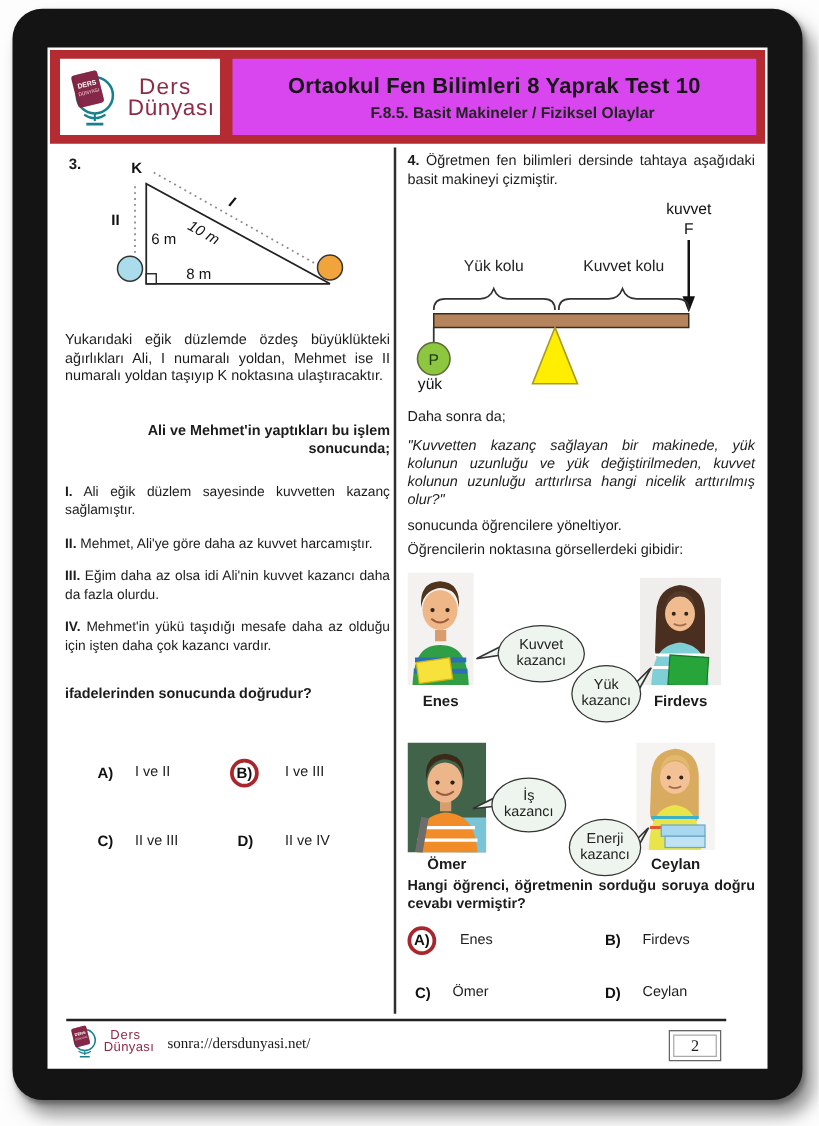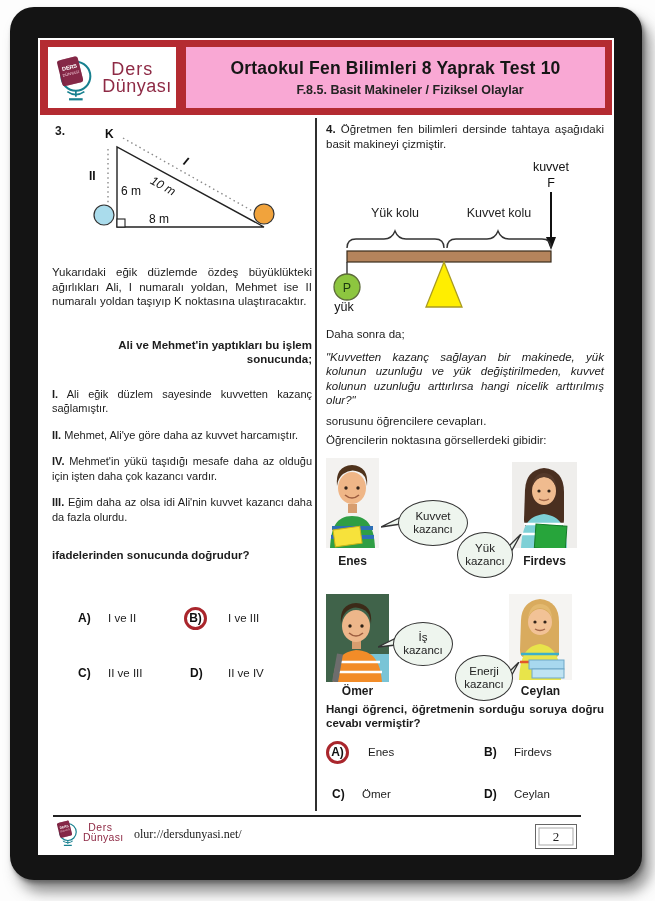--- a/index.html
+++ b/index.html
@@ -23,21 +23,21 @@
   .header-band {
     position:absolute; left:2px; top:2px; width:572px; height:75px;
     background:#b42b31;
   }
   .logo-box {
     position:absolute; left:8px; top:7px; width:128px; height:61px;
     background:#fff; display:flex; align-items:center; justify-content:center;
   }
   .title-box {
     position:absolute; left:146px; top:7px; width:419px; height:61px;
-    background:#f9a8d4; display:flex; flex-direction:column;
+    background:#d946ef; display:flex; flex-direction:column;
     align-items:center; justify-content:center; gap:4px;
   }
   .title { font-size:17.5px; font-weight:bold; color:#161616; letter-spacing:.2px; }
   .subtitle { font-size:12.5px; font-weight:bold; color:#242424;margin-left:29px; }
   
   .brand { display:flex; align-items:center; gap:4px; }
   .brand-text { color:#8e2a45; line-height:17px; font-size:18px; }
   .brand-line1 { display:block; margin-left:9px; letter-spacing:1px; }
   .brand-line2 { display:block; letter-spacing:.5px; }
   
@@ -147,22 +147,22 @@
         </svg>
       </div>
 
       <p class="p" style="margin-top:29px;">Yukarıdaki eğik düzlemde özdeş büyüklükteki ağırlıkları Ali, I numaralı yoldan, Mehmet ise II numaralı yoldan taşıyıp K noktasına ulaştıracaktır.</p>
 
       <p class="p bold" style="margin-top:29px;text-align:right;">Ali ve Mehmet'in yaptıkları bu işlem sonucunda;</p>
 
       <div style="margin-top:20px;">
         <p class="stmt"><b>I.</b> <span>Ali eğik düzlem sayesinde kuvvetten kazanç sağlamıştır.</span></p>
         <p class="stmt"><b>II.</b> <span>Mehmet, Ali'ye göre daha az kuvvet harcamıştır.</span></p>
+        <p class="stmt"><b>III.</b> <span>Eğim daha az olsa idi Ali'nin kuvvet kazancı daha da fazla olurdu.</span></p>
         <p class="stmt"><b>IV.</b> <span>Mehmet'in yükü taşıdığı mesafe daha az olduğu için işten daha çok kazancı vardır.</span></p>
-        <p class="stmt"><b>III.</b> <span>Eğim daha az olsa idi Ali'nin kuvvet kazancı daha da fazla olurdu.</span></p>
       </div>
 
       <p class="p bold" style="margin-top:24px;text-align:left;">ifadelerinden sonucunda doğrudur?</p>
 
       <div class="options" style="margin-top:48px;height:85px;">
         <div class="opt" style="left:26px;top:0;">
           <span class="opt-letter">
               <span>A)</span>
             </span>
           <span class="opt-text">I ve II</span>
@@ -210,21 +210,21 @@
         <polygon points="118,103 100,148 136,148" fill="#ffee00" stroke="#a99b22" stroke-width="1.3"></polygon>
 
         <line x1="21" y1="103" x2="21" y2="116" stroke="#333" stroke-width="1.4"></line>
         <circle cx="21" cy="128" r="13" fill="#8dc63f" stroke="#5d6b3a" stroke-width="1.3"></circle>
         <text x="21" y="133" font-size="12.5" fill="#1d3a10" text-anchor="middle">P</text>
         <text x="18" y="152" font-size="12.5" fill="#111" text-anchor="middle">yük</text>
       </svg>
 
       <p class="p" style="margin-top:13px;text-align:left;">Daha sonra da;</p>
       <p class="p quote" style="margin-top:8px;">"Kuvvetten kazanç sağlayan bir makinede, yük kolunun uzunluğu ve yük değiştirilmeden, kuvvet kolunun uzunluğu arttırlırsa hangi nicelik arttırılmış olur?"</p>
-      <p class="p" style="margin-top:6px;text-align:left;">sorusunu öğrencilere cevapları.</p>
+      <p class="p" style="margin-top:6px;text-align:left;">sonucunda öğrencilere yöneltiyor.</p>
       <p class="p" style="margin-top:5px;text-align:left;">Öğrencilerin noktasına görsellerdeki gibidir:</p>
 
       <div class="students" style="margin-top:4px;">
 
         <svg class="photo" style="left:0;top:6px;" width="53" height="90" viewBox="0 0 53 90">
           <rect width="53" height="90" fill="#f3f2f0"></rect>
           <path d="M26,58 C10,58 5,70 4,90 L49,90 C48,70 43,58 26,58Z" fill="#2f9e44"></path>
           <path d="M6,70 h41" stroke="#2d6fb5" stroke-width="4" fill="none"></path>
           <path d="M5,79 h43" stroke="#2d6fb5" stroke-width="4" fill="none"></path>
           <rect x="7" y="72" width="27" height="17" fill="#f7e23b" stroke="#cdb616" transform="rotate(-8 7 72)"></rect>
@@ -353,19 +353,19 @@
           <path d="M18,45 Q28,52 38,45" fill="none" stroke="#17808f" stroke-width="2"></path>
           <path d="M20,54 L36,54" stroke="#17808f" stroke-width="2.6"></path>
         </svg>
         <div class="brand-text">
           <span class="brand-line1">Ders</span>
           <span class="brand-line2">Dünyası</span>
         </div>
       </div>
     </div>
 
-    <div class="footer-url">olur://dersdunyasi.net/</div>
+    <div class="footer-url">sonra://dersdunyasi.net/</div>
     <div class="page-num-box">
       <span>2</span>
     </div>
 
   </div>
 </div>
 
 </body></html>

